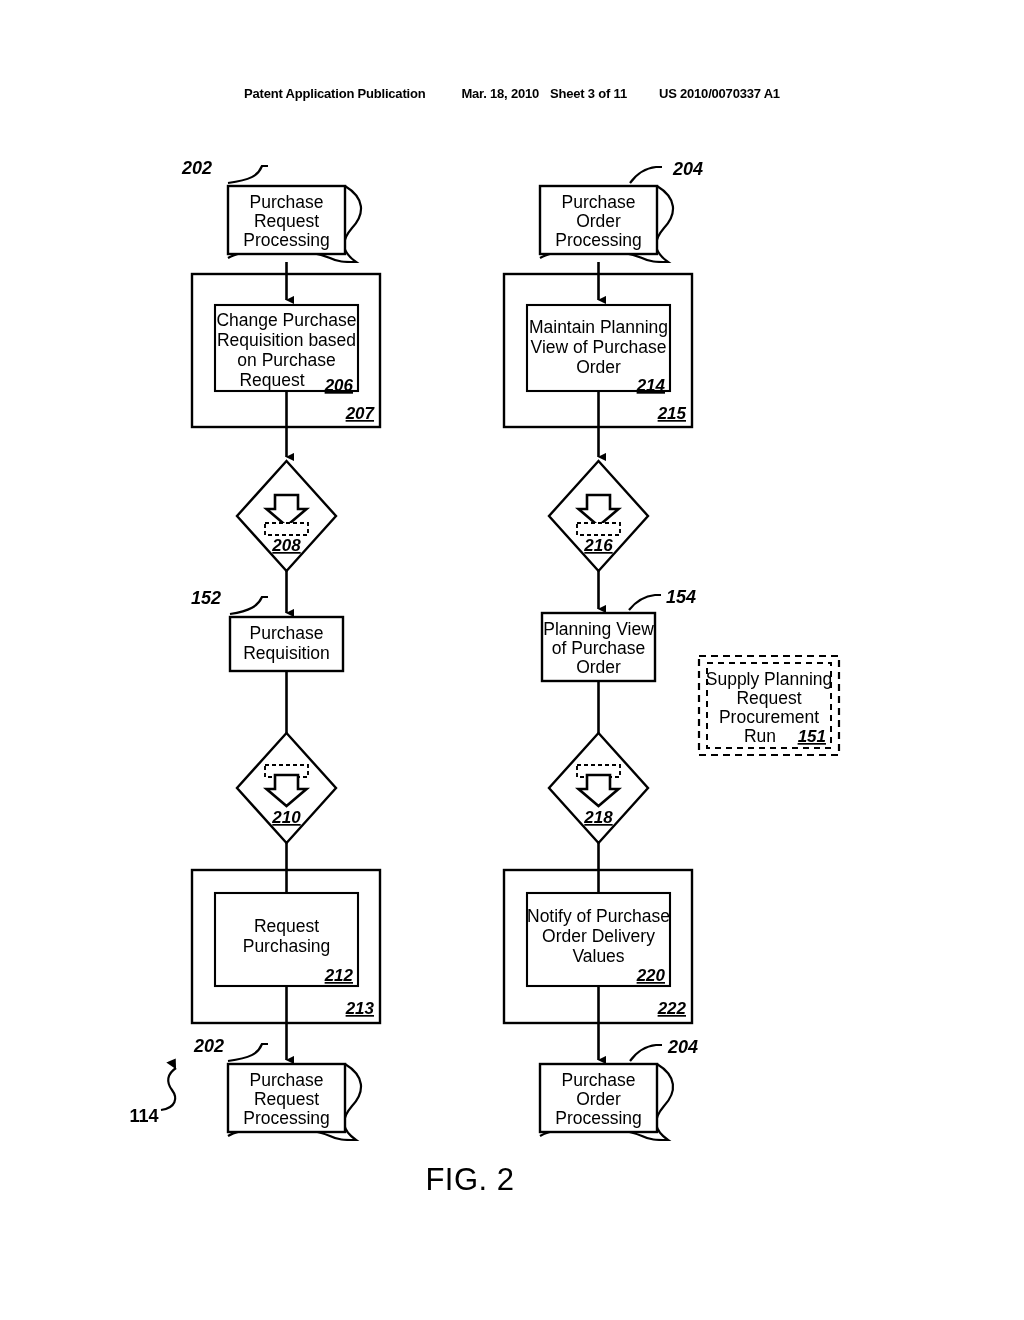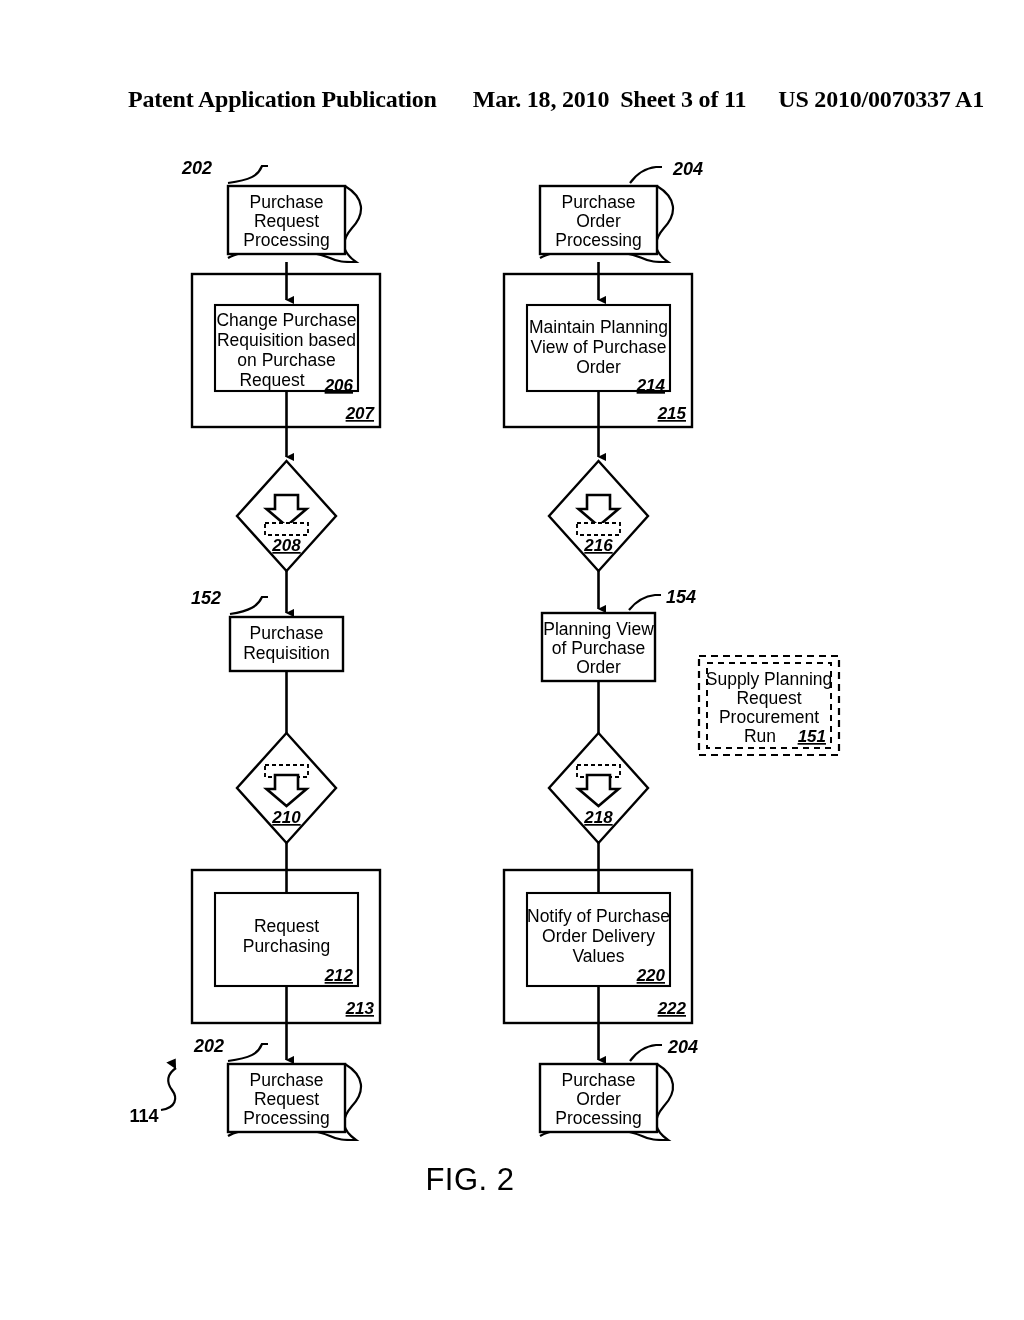--- a/index.html
+++ b/index.html
@@ -18,25 +18,26 @@
 
   
   #patent-header {
     position: absolute;
     top: 86px;
     left: 128px;
     width: 768px;
     height: 26px;
     display: flex;
     align-items: baseline;
-    font-family: Liberation Serif, serif;
+    font-family: Liberation Sans, sans-serif;
     font-weight: bold;
-    font-size: 24px;
+    font-size: 13px;
     letter-spacing: -0.2px;
     white-space: nowrap;
+    justify-content: center;
   }
   #patent-header .hdr-pub { }
   #patent-header .hdr-date {
     margin-left: 36px;
   }
   #patent-header .hdr-sheet {
     margin-left: 11px;
   }
   #patent-header .hdr-num {
     margin-left: 32px;

